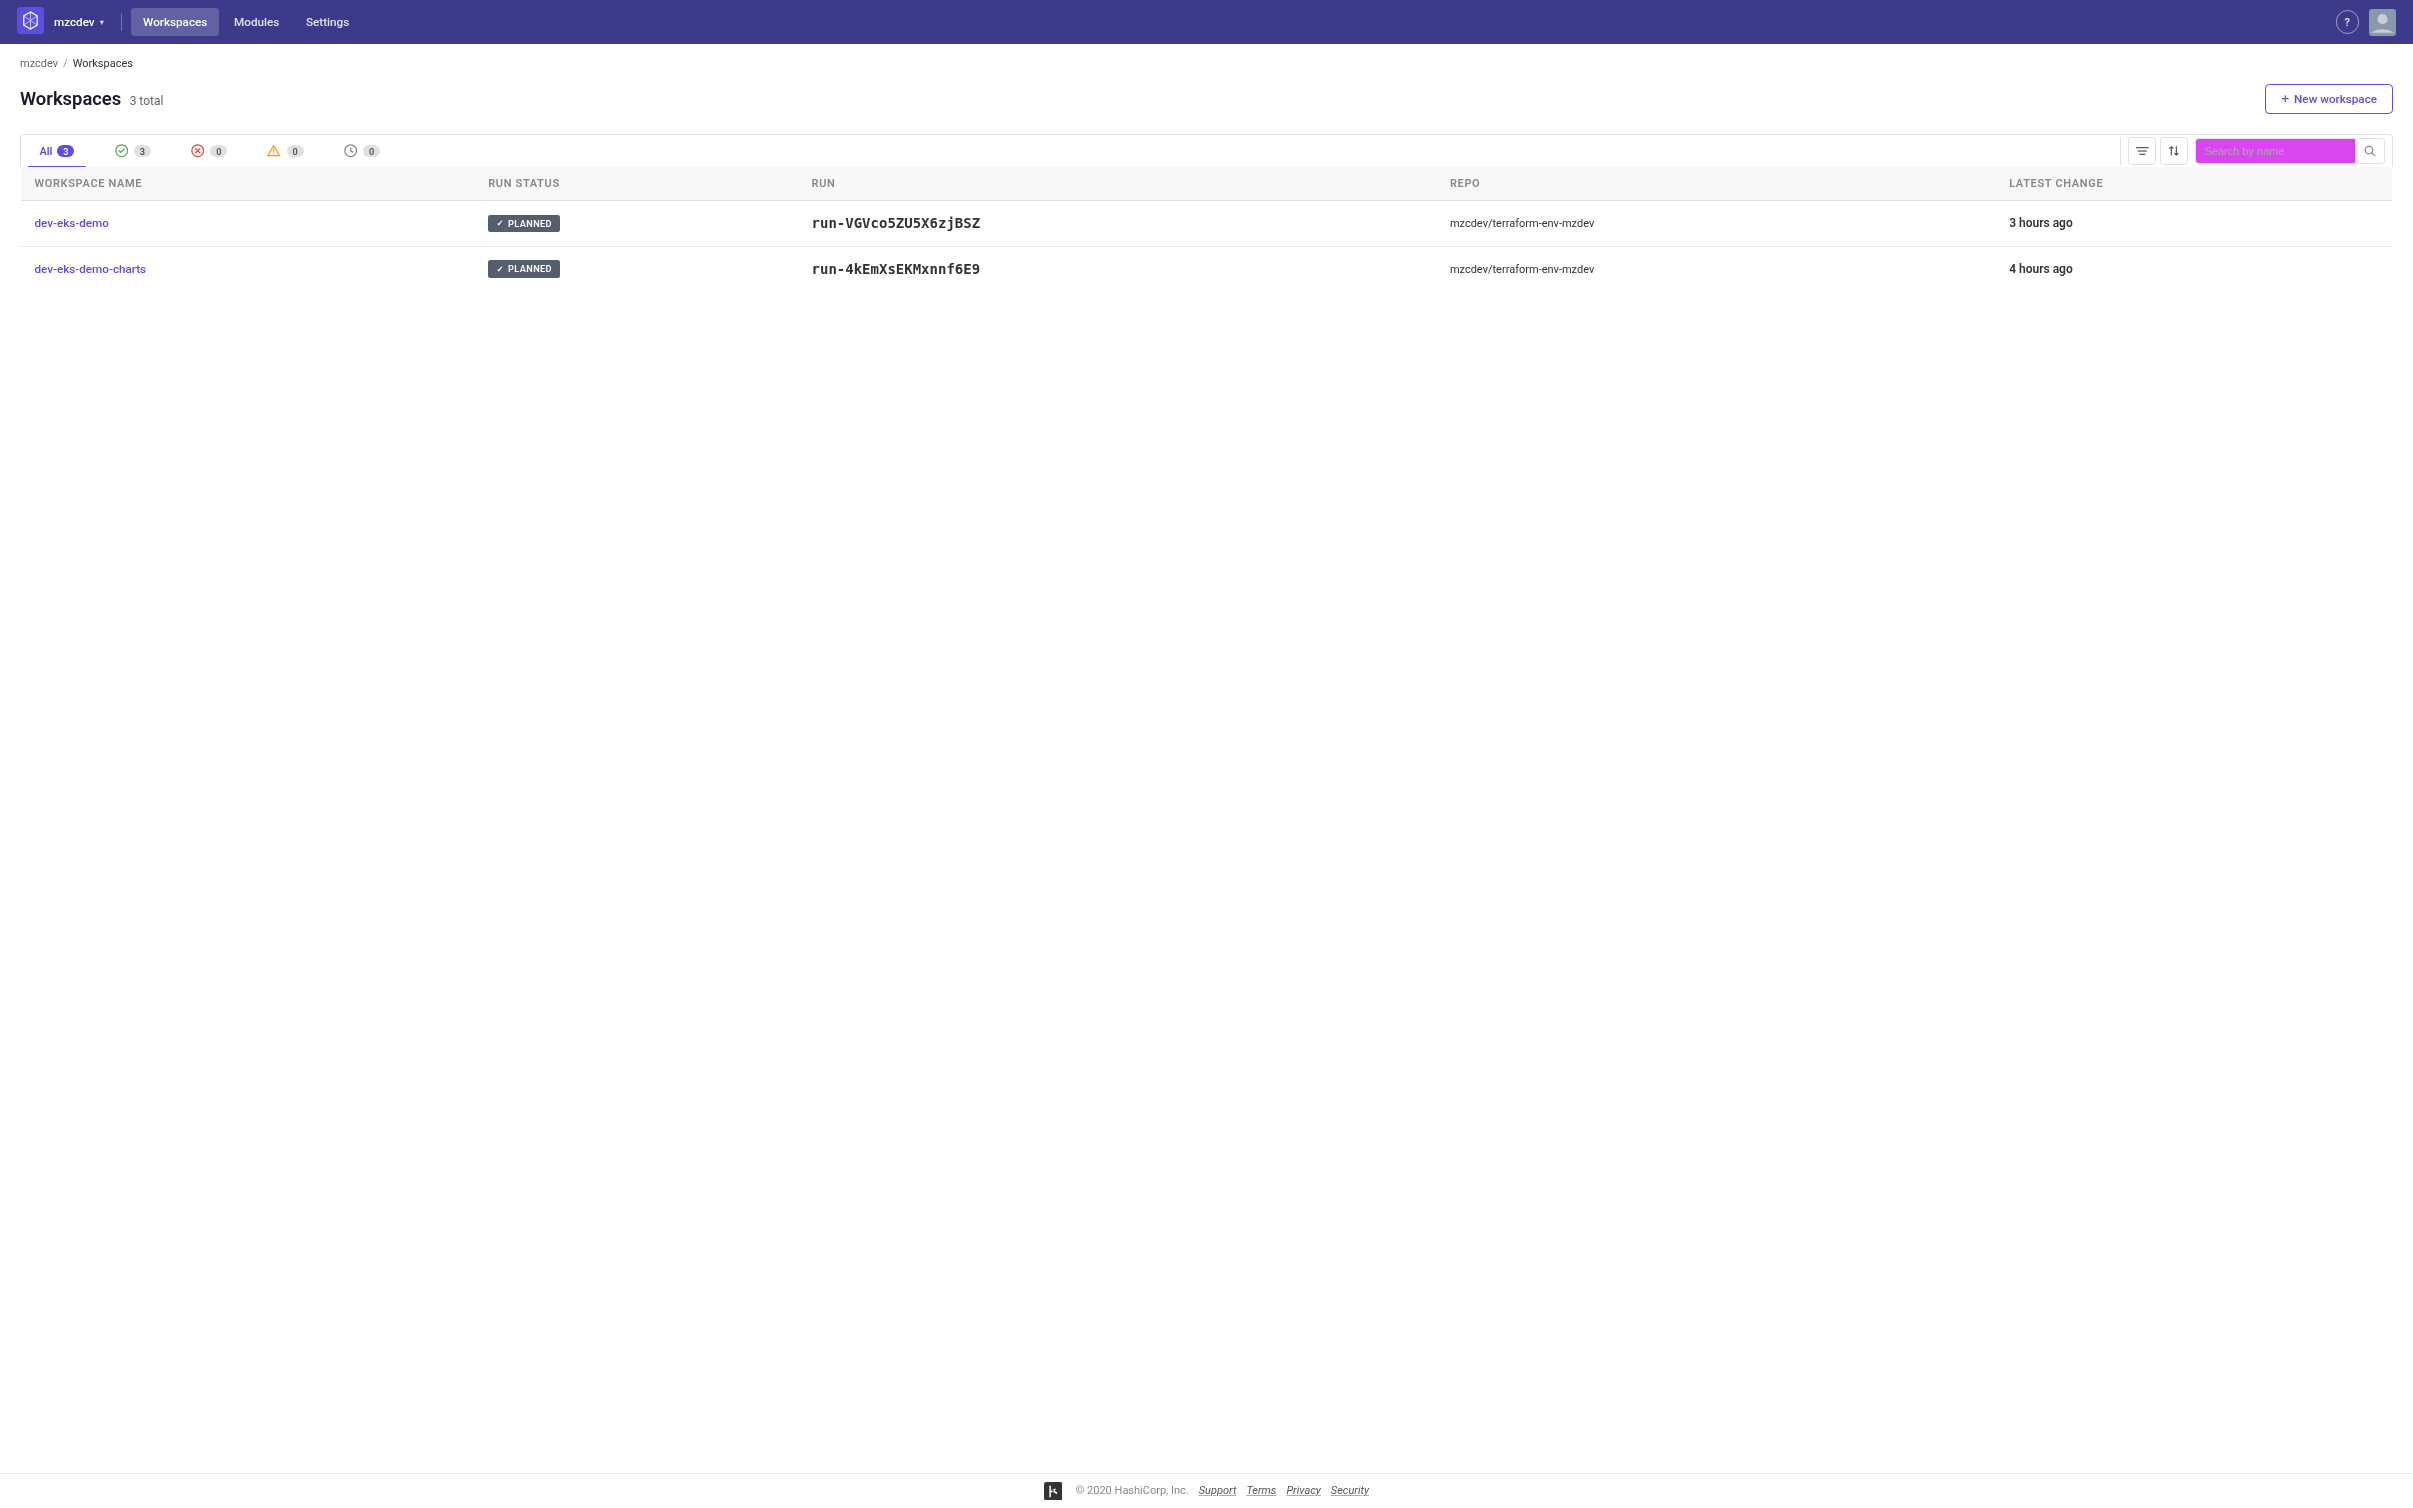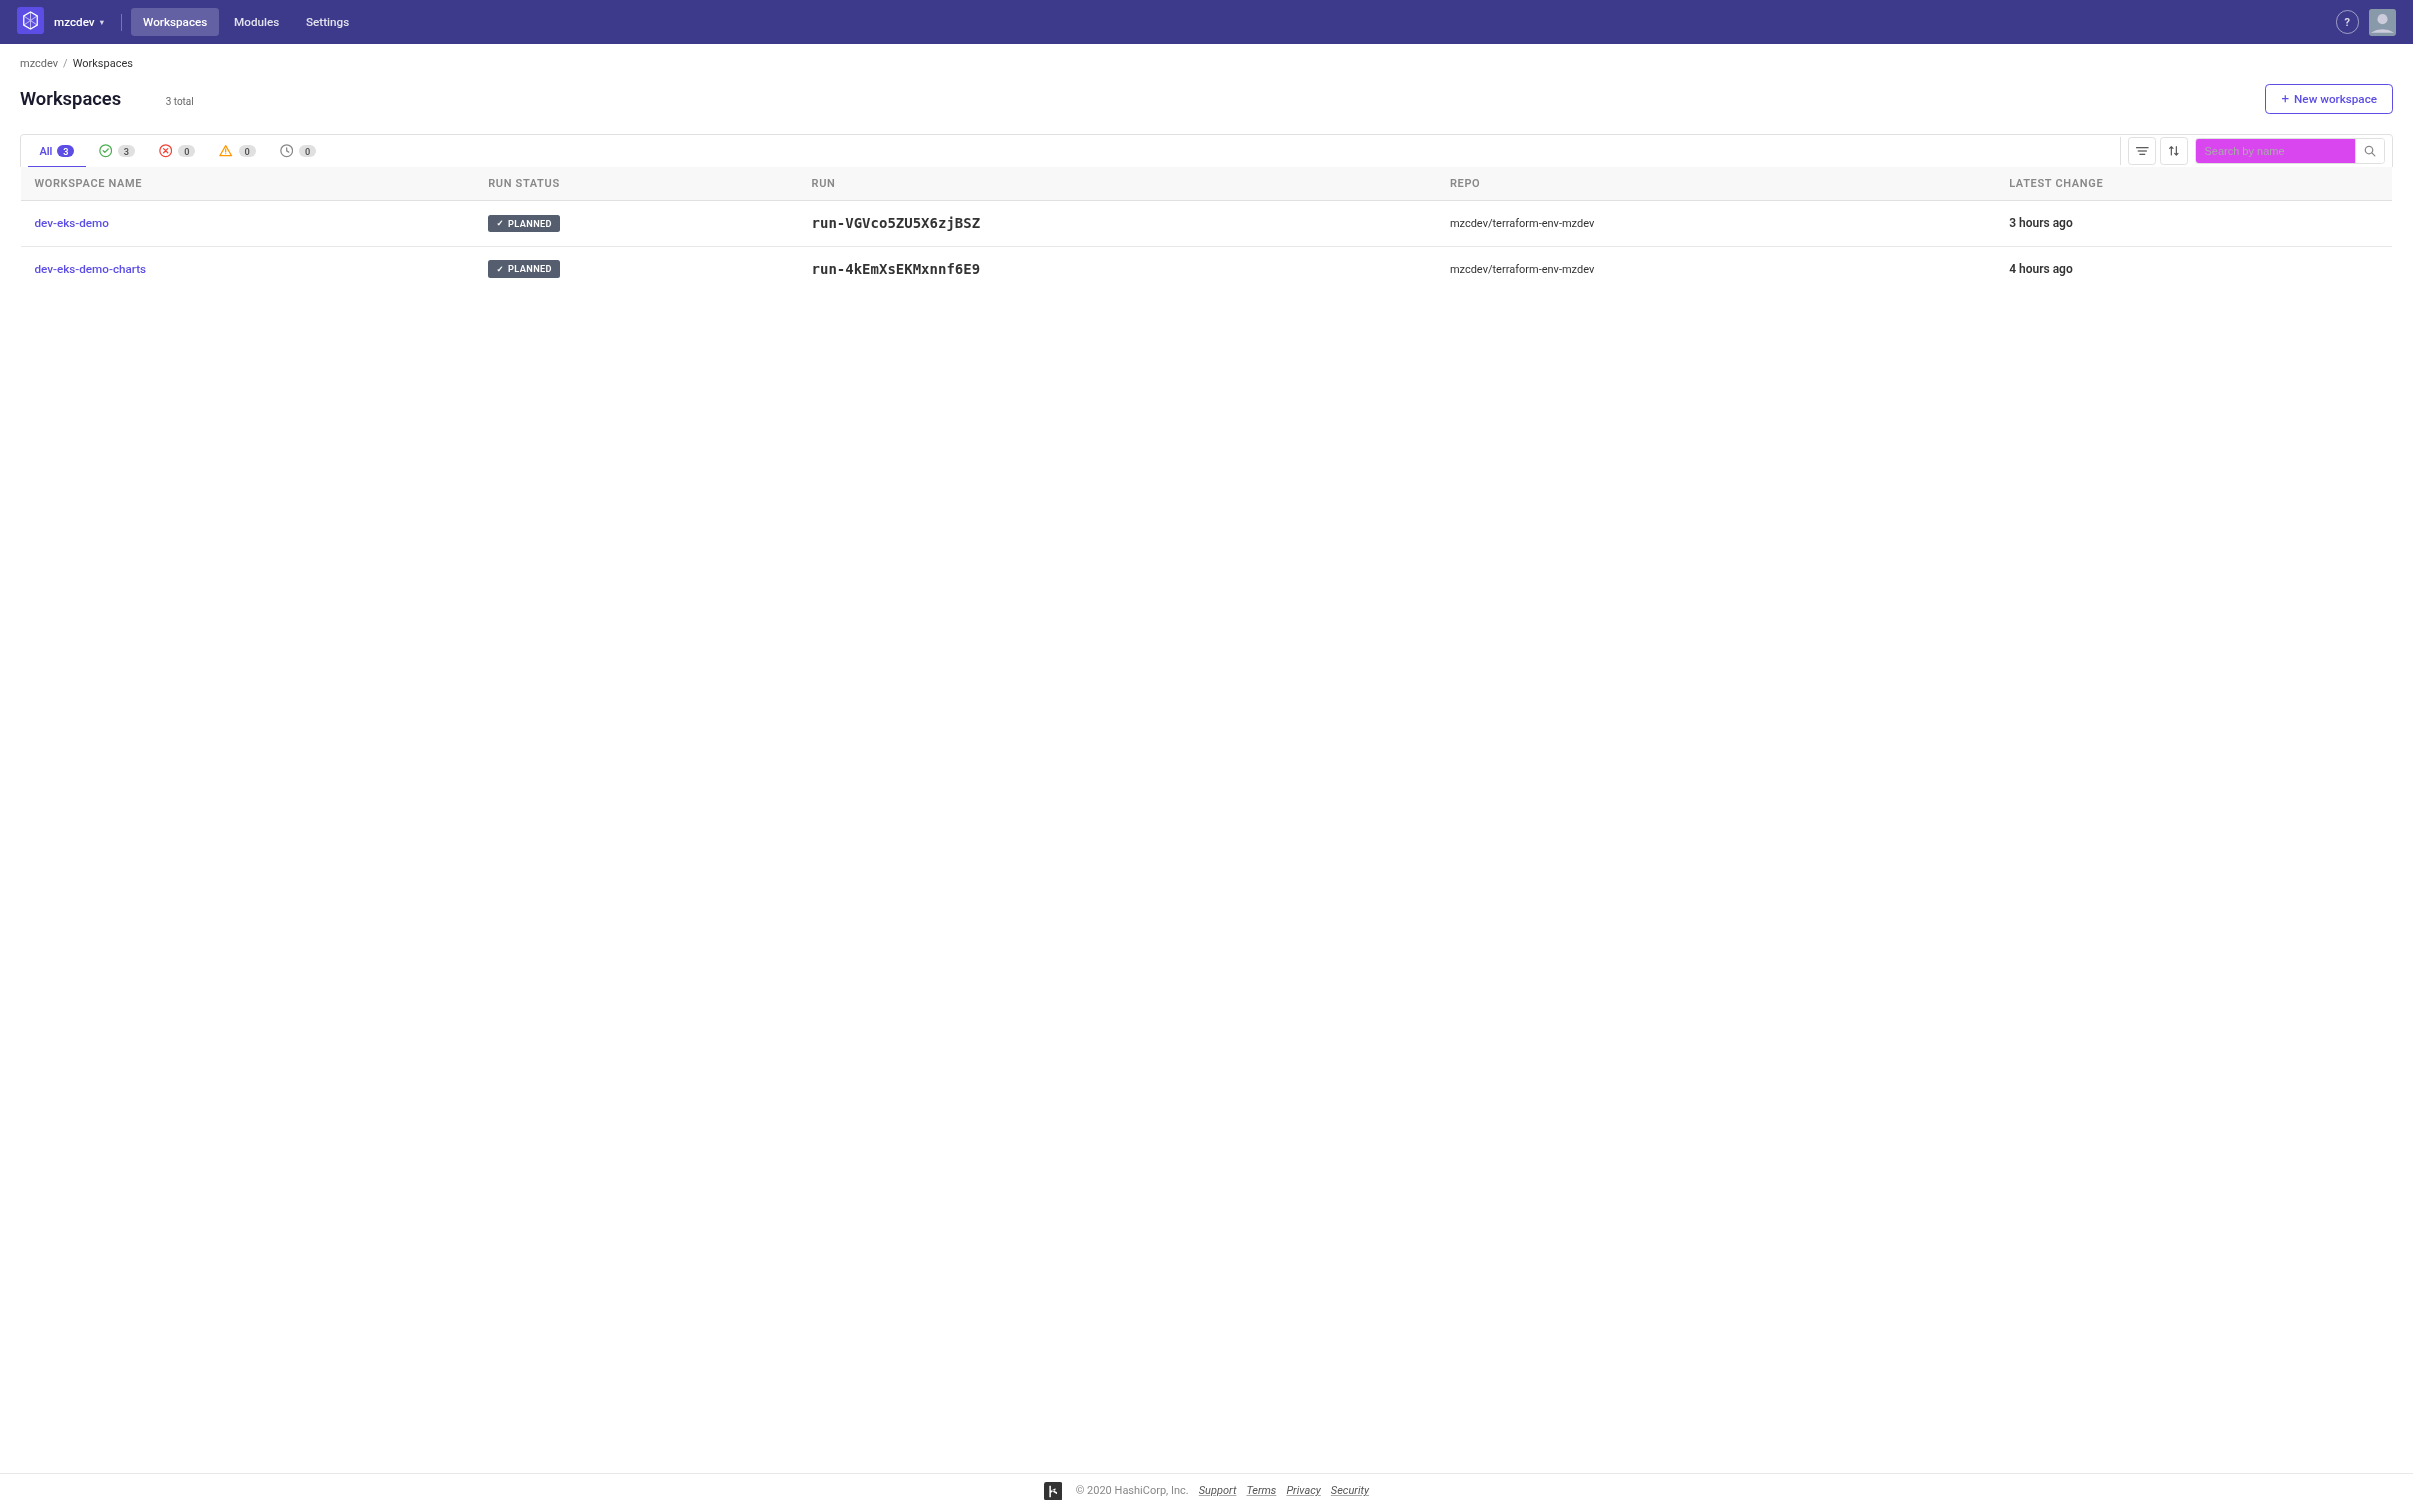--- a/index.html
+++ b/index.html
@@ -128,23 +128,22 @@
       display: flex;
       align-items: baseline;
       gap: 8.4px;
     }
     .page-title {
       font-size: 18.4px;
       font-weight: 600;
       color: #1a1a2e;
     }
     .page-subtitle {
-      font-size: 10px;
+      font-size: 12px;
       color: #666;
-      margin-left: 36px;
     }
     .btn-new-workspace {
       display: flex;
       align-items: center;
       gap: 5px;
       background: #fff;
       border: 1.3px solid #5c4ee5;
       color: #5c4ee5;
       padding: 6.7px 15px;
       border-radius: 4.2px;
@@ -154,21 +153,21 @@
       text-decoration: none;
     }
     .btn-new-workspace .plus {
       font-size: 13.4px;
       font-weight: 400;
     }
     .filter-tabs {
       display: flex;
       align-items: center;
       flex: 1;
-      gap: 0;
+      gap: 16px;
     }
     .filter-tab {
       display: flex;
       align-items: center;
       gap: 5px;
       padding: 8.4px 11.7px;
       cursor: pointer;
       font-size: 11px;
       color: #555;
       border-bottom: 1.7px solid transparent;

